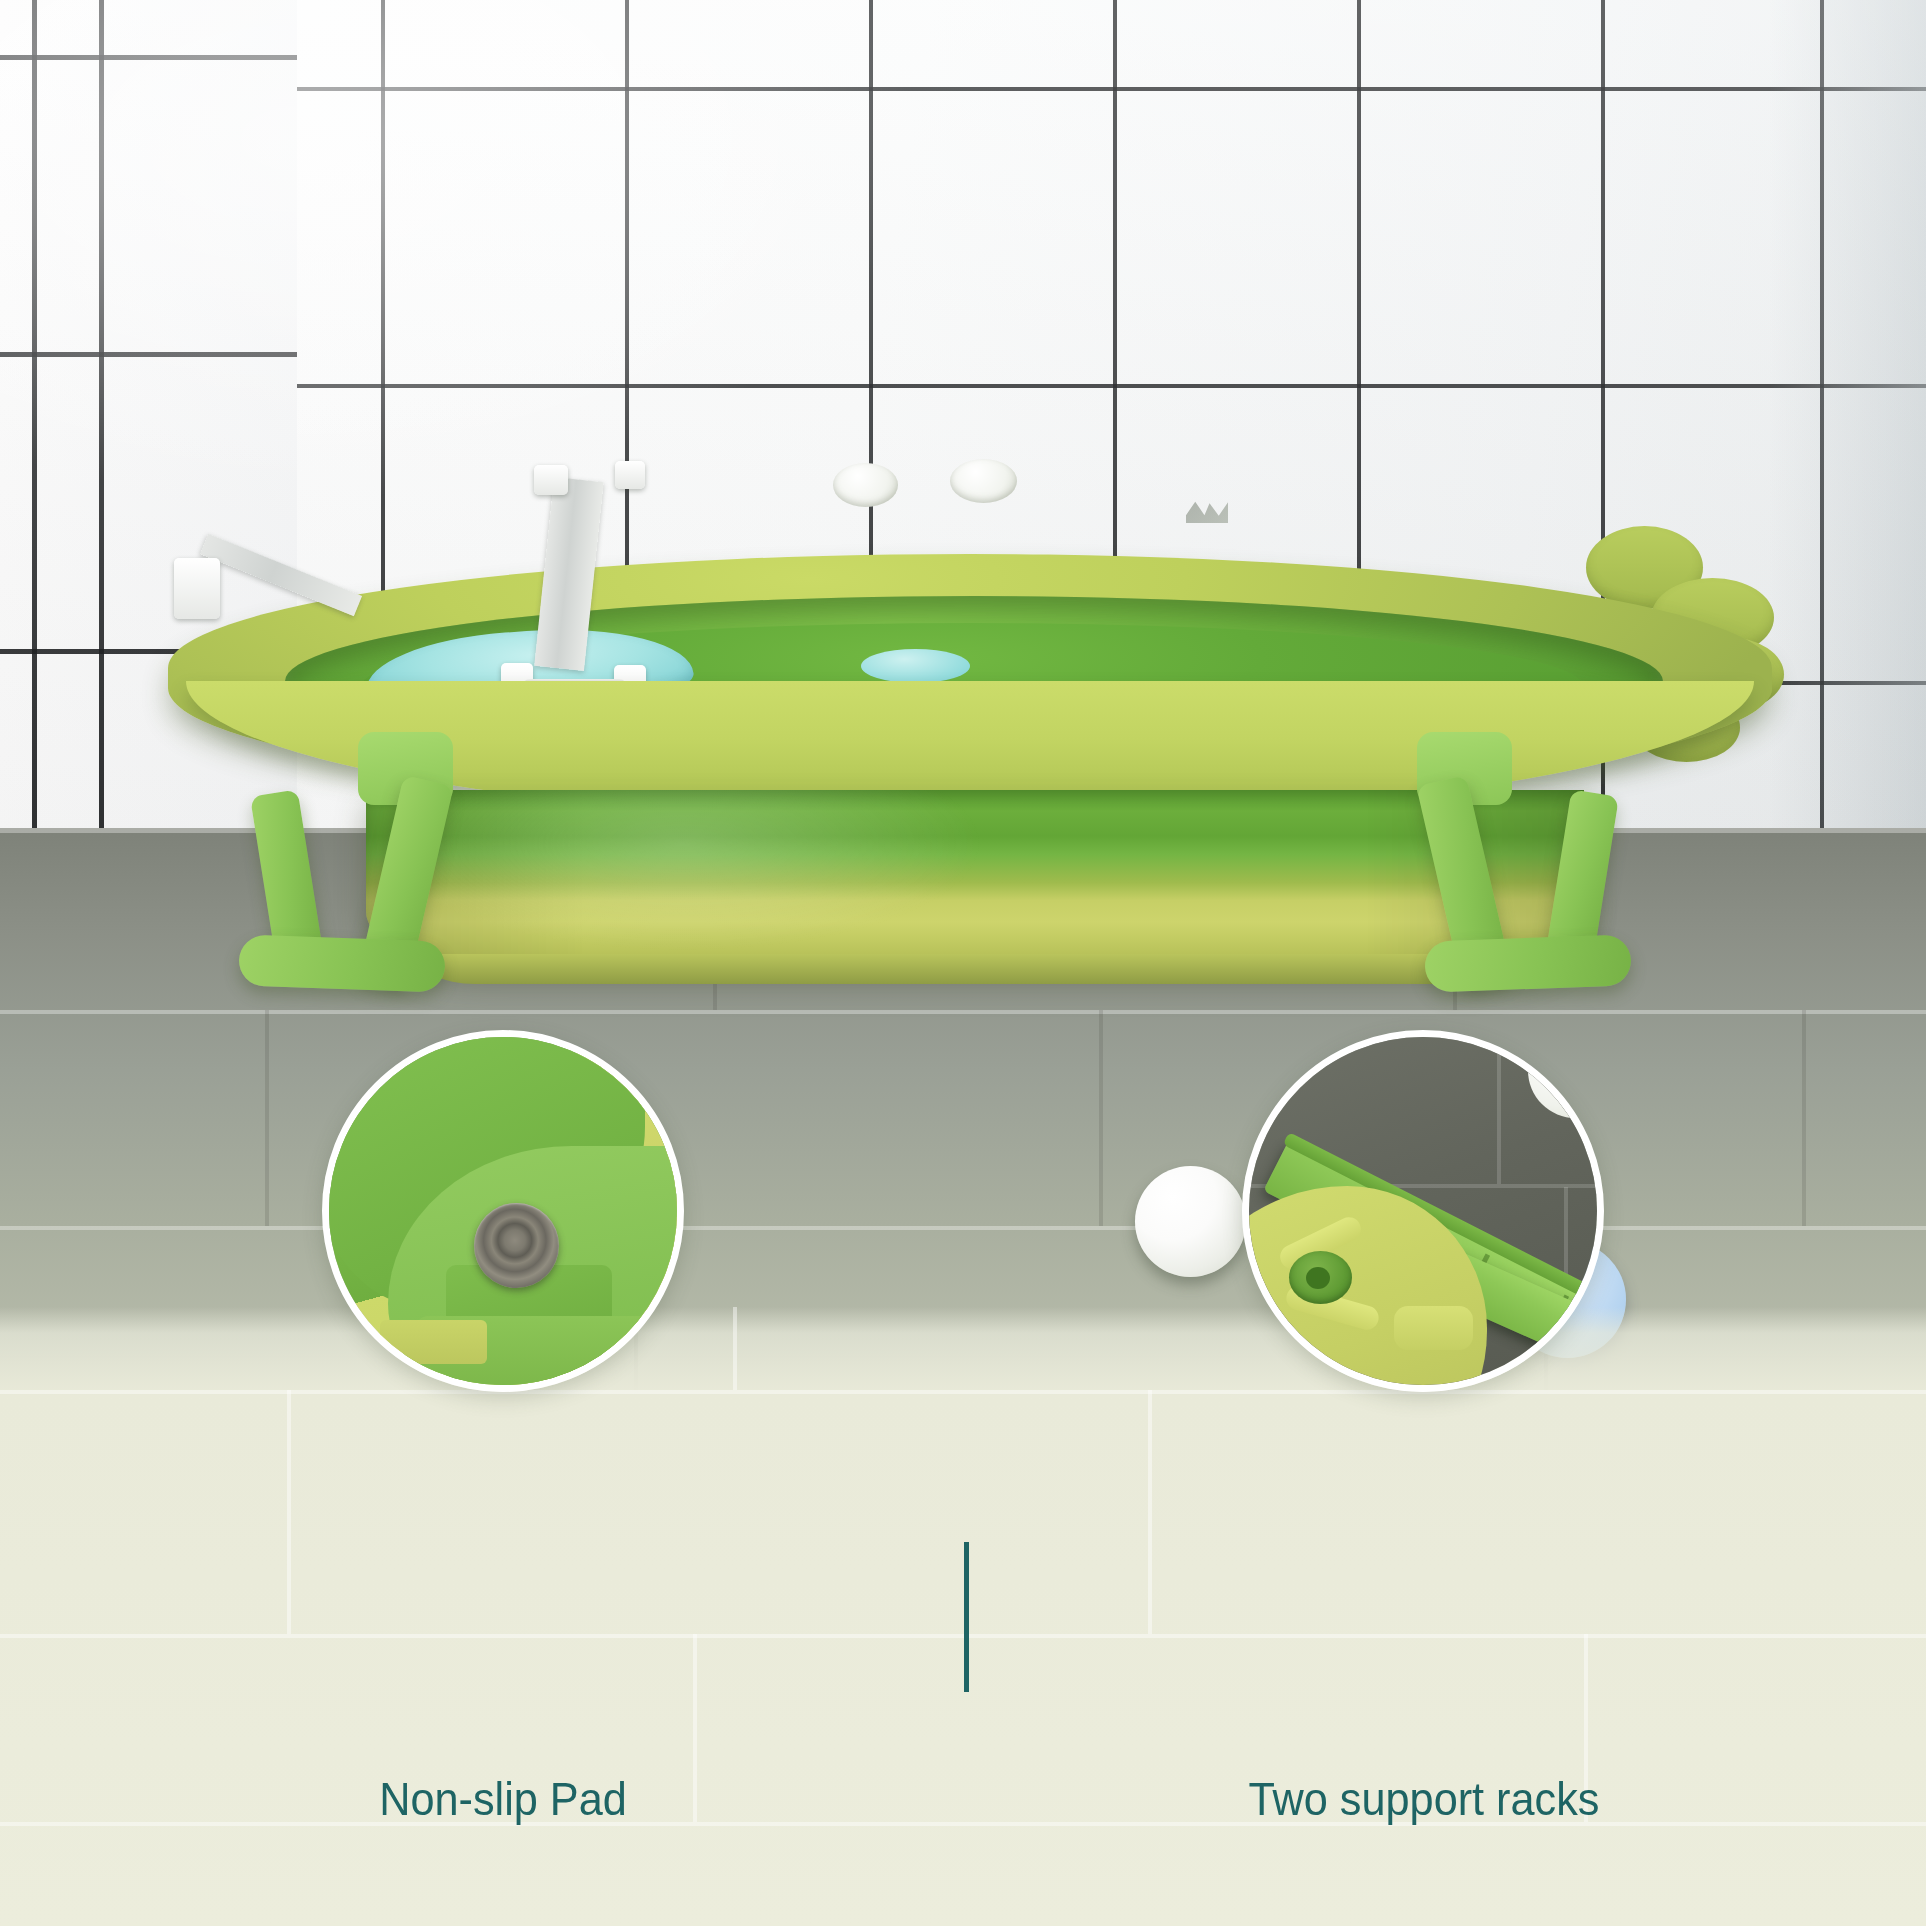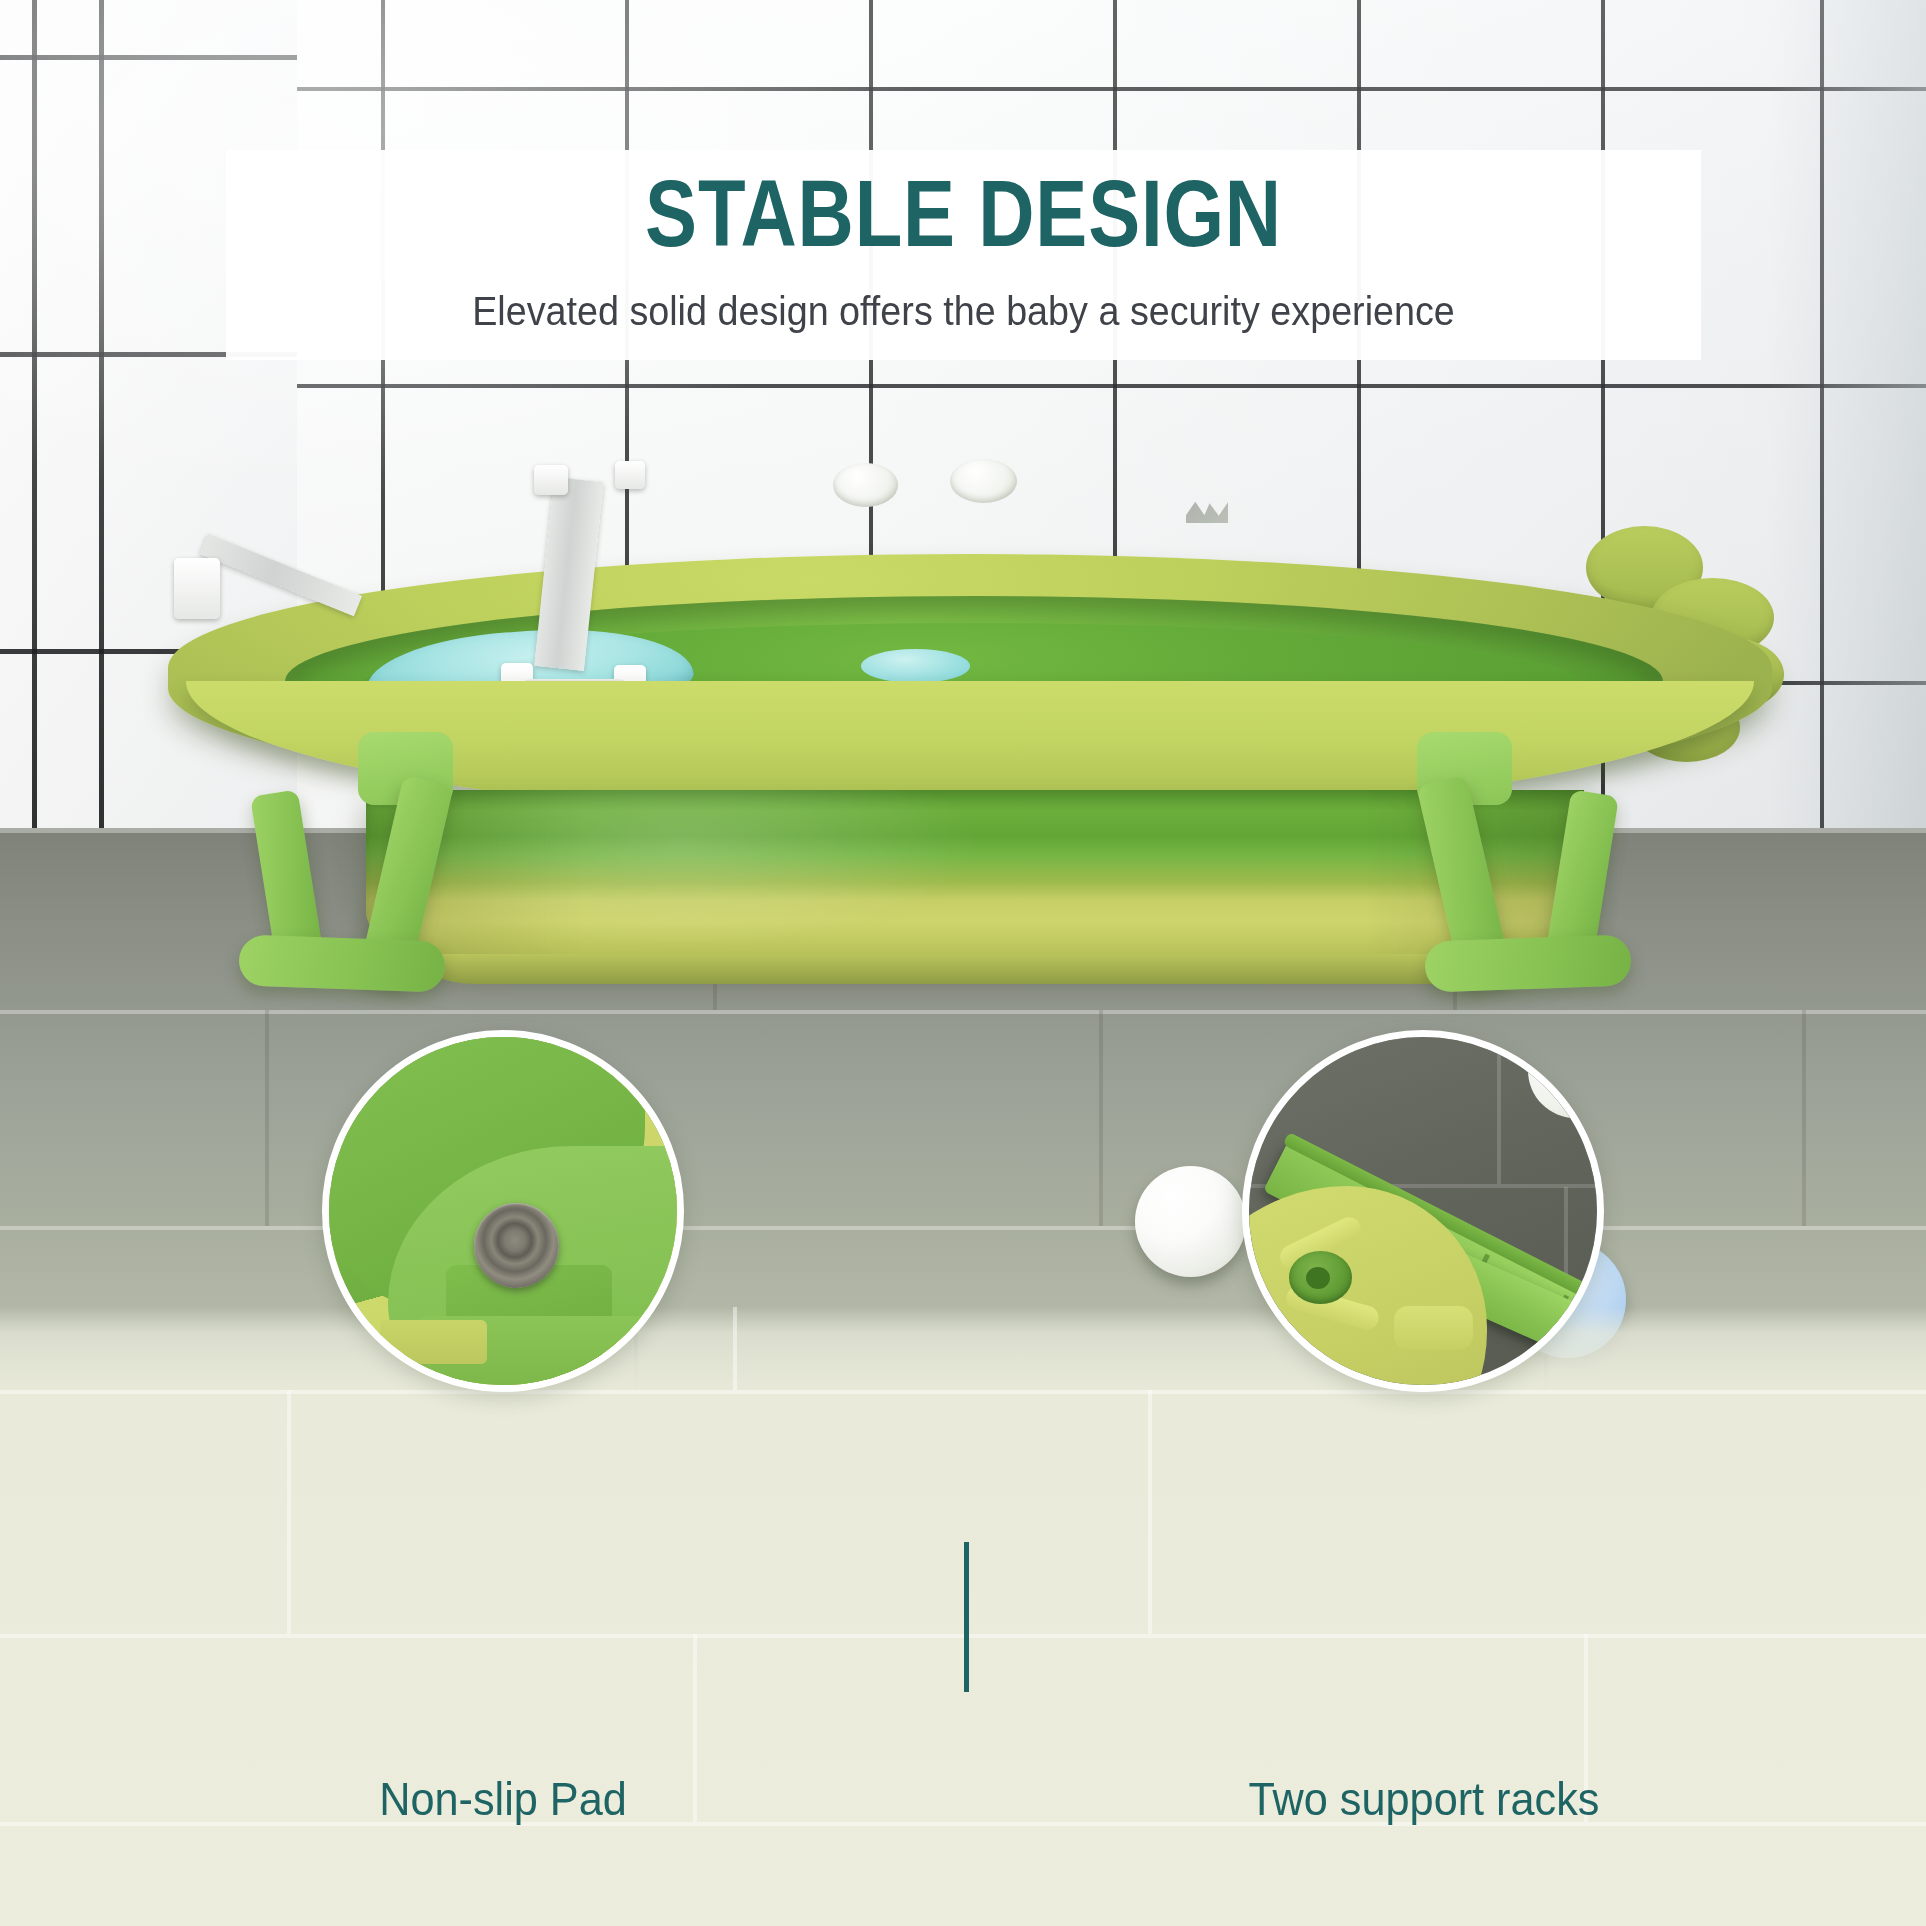--- a/index.html
+++ b/index.html
@@ -415,24 +415,20 @@
     <div class="pl" style="left:0;    top:83px;  width:1927px; height:4px;"></div>
     <div class="pl" style="left:0;    top:327px; width:1927px; height:4px;"></div>
     <div class="pl" style="left:0;    top:515px; width:1927px; height:4px;"></div>
     <div class="pl" style="left:733px;top:0;     width:4px;    height:83px;"></div>
     <div class="pl" style="left:287px;top:83px;  width:4px;    height:244px;"></div>
     <div class="pl" style="left:1148px;top:83px; width:4px;    height:244px;"></div>
     <div class="pl" style="left:693px;top:327px; width:4px;    height:188px;"></div>
     <div class="pl" style="left:1584px;top:327px;width:4px;    height:188px;"></div>
   </div>
 
-  <div class="banner">
-    <div class="title">STABLE DESIGN</div>
-    <div class="subtitle">Elevated solid design offers the baby a security experience</div>
-  </div>
 
   <div class="callout" id="callout-left">
     <div class="callout-inner">
       <div class="cl-bg"></div>
       <div class="cl-yellow"></div>
       <div class="cl-leaf-a"></div>
       <div class="cl-leaf-b"></div>
       <div class="cl-mount"></div>
       <div class="cl-mount2"></div>
       <div class="cl-tab"></div>

